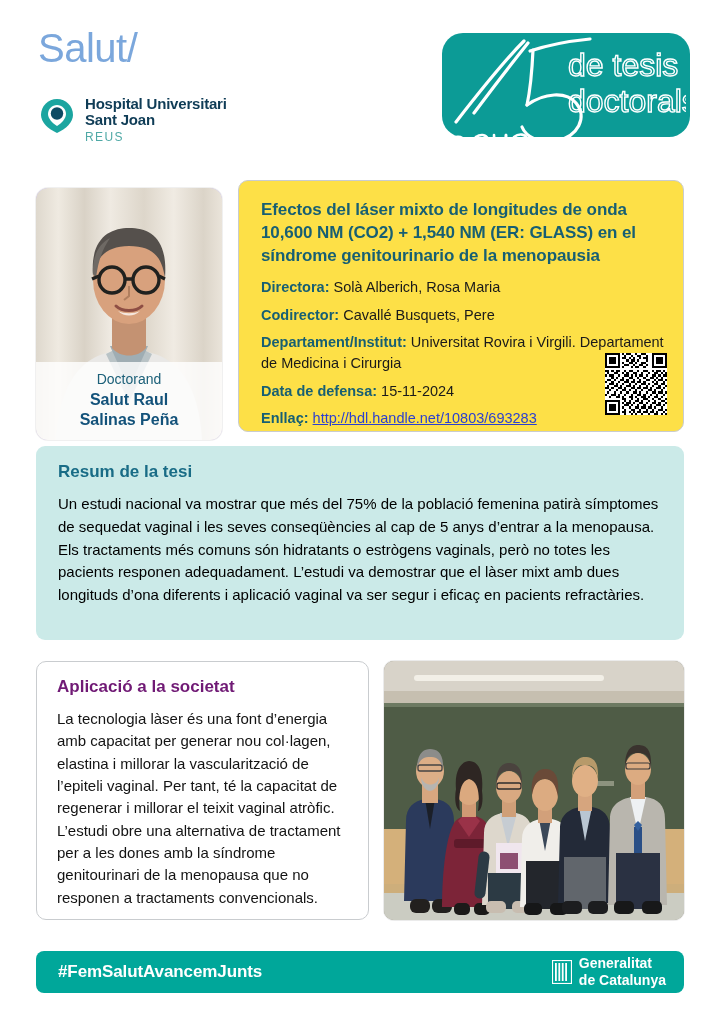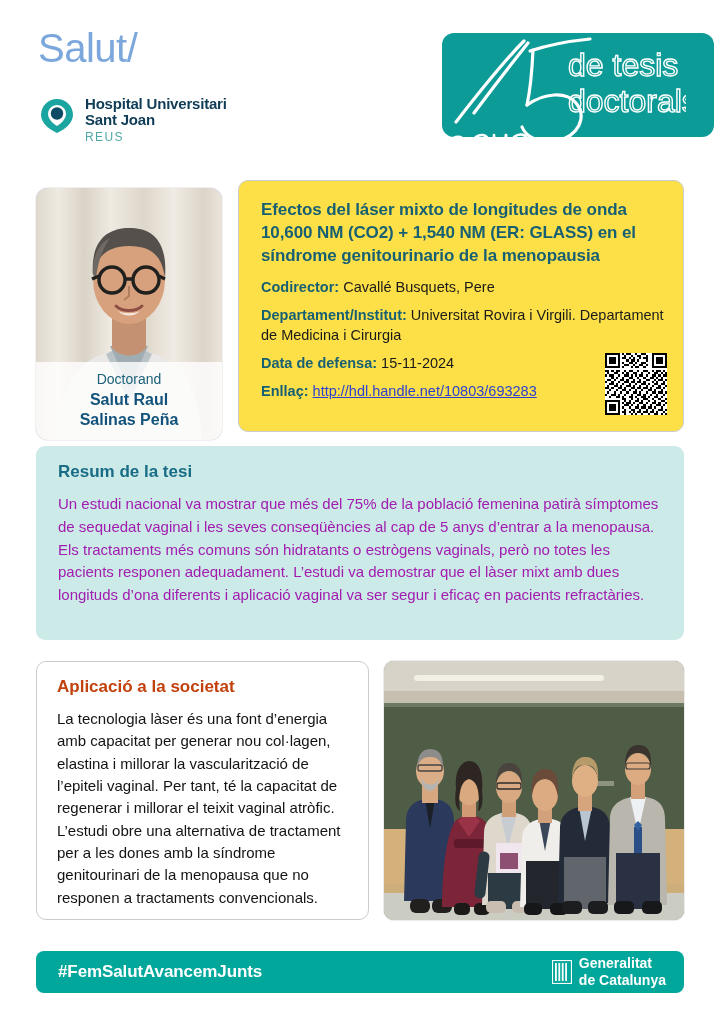--- a/index.html
+++ b/index.html
@@ -25,22 +25,22 @@
     font-size:15px; font-weight:700; color:#0F3C56; line-height:1.08;
     letter-spacing:-0.2px;
   }
   .hosp-l3 {
     font-size:12px; font-weight:400; color:#4FA9A6; line-height:1.5;
     letter-spacing:1.4px;
   }
 
   .anniv {
     position:absolute; left:442px; top:33px;
-    width:272px; height:104px;
-    background:#0C9B96; border-radius:12px;
+    width:248px; height:104px;
+    background:#0C9B96; border-radius:21px;
   }
   .anniv-svg { position:absolute; left:-22px; top:-16px; width:292px; height:140px; overflow:visible; }
 
   
   .profile {
     position:absolute; left:36px; top:188px;
     width:186px; height:252px;
     border-radius:12px; overflow:hidden;
     background:#c4b5fd;
     box-shadow:0 0 0 1px rgba(0,0,0,0.06);
@@ -75,30 +75,30 @@
   }
 
   
   .resum {
     position:absolute; left:36px; top:446px;
     width:648px; height:194px;
     background:#CBEAE8; border-radius:9px;
     padding:16px 24px 14px 22px;
   }
   .resum h2 { font-size:17px; font-weight:700; color:#196C86; margin-bottom:11px; }
-  .resum p { font-size:15px; color:#a21caf; line-height:1.52; }
+  .resum p { font-size:15px; color:#000000; line-height:1.52; }
 
   
   .aplic {
     position:absolute; left:36px; top:661px;
     width:333px; height:259px;
     background:#fff; border:1px solid #C9CCCF; border-radius:10px;
     padding:15px 16px 10px 20px;
   }
-  .aplic h2 { font-size:17px; font-weight:700; color:#c2410c; margin-bottom:11px; }
+  .aplic h2 { font-size:17px; font-weight:700; color:#701a75; margin-bottom:11px; }
   .aplic p { font-size:15px; color:#131313; line-height:1.49; }
 
   
   .group {
     position:absolute; left:384px; top:661px;
     width:300px; height:259px;
     border-radius:10px; overflow:hidden;
     background:#6d7463;
     box-shadow:0 0 0 1px rgba(0,0,0,0.08);
   }
@@ -209,20 +209,24 @@
     <div class="profile-caption">
       <div class="cap-role">Doctorand</div>
       <div class="cap-name">Salut Raul</div>
       <div class="cap-name">Salinas Peña</div>
     </div>
   </div>
 
   <div class="info">
     <div class="info-title">Efectos del láser mixto de longitudes de onda 10,600 NM (CO2) + 1,540 NM (ER: GLASS) en el síndrome genitourinario de la menopausia</div>
 
+    <div class="info-row">
+      <span class="lbl">Directora:</span>
+      <span>Solà Alberich, Rosa Maria</span>
+    </div>
 
     <div class="info-row">
       <span class="lbl">Codirector:</span>
       <span>Cavallé Busquets, Pere</span>
     </div>
 
     <div class="info-row">
       <span class="lbl">Departament/Institut:</span>
       <span>Universitat Rovira i Virgili. Departament de Medicina i Cirurgia</span>
     </div>

